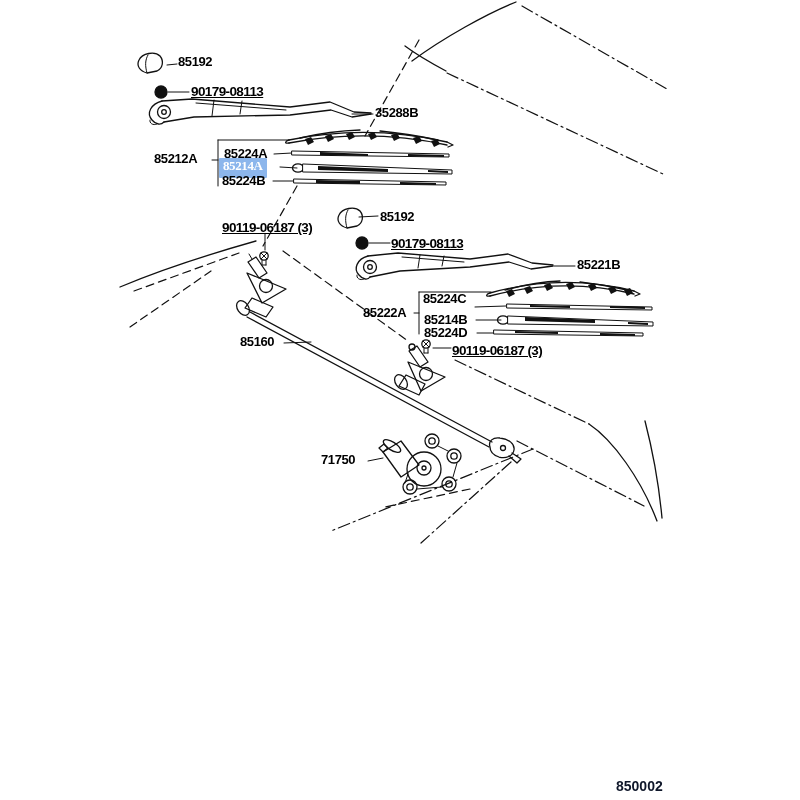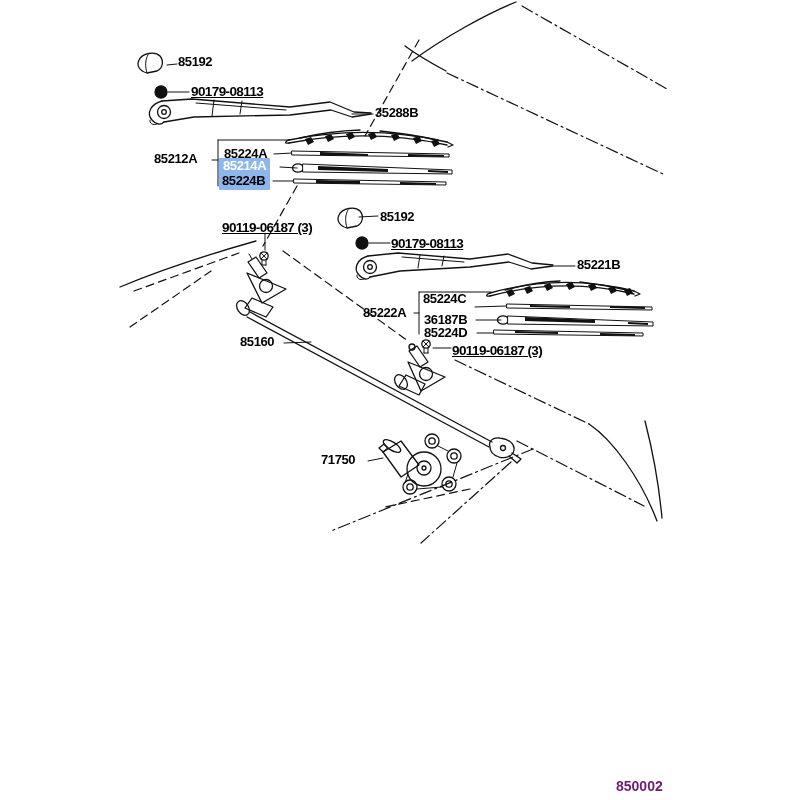--- a/index.html
+++ b/index.html
@@ -9,22 +9,22 @@
   svg path,svg circle,svg ellipse{stroke:#111;fill:none;stroke-width:1.3;
          stroke-linecap:round;stroke-linejoin:round;}
   svg .thin{stroke-width:1;}
   svg .dash{stroke-dasharray:12 4 2 4;stroke-width:1.2;}
   svg .dsh{stroke-dasharray:8 5;stroke-width:1.2;}
   svg .fill{fill:#111;stroke:none;}
   svg .wfill{fill:#fff;stroke:#111;stroke-width:1;}
   .lbl{position:absolute;font-weight:bold;font-size:13px;letter-spacing:-0.4px;
        color:#000;white-space:nowrap;line-height:1.15;}
   .lbl.sm{font-size:13.5px;letter-spacing:-0.6px;text-decoration:underline;}
-  .lbl.hl{padding:1px 4px 16px 4px;border-radius:1px;}
-  .fig{position:absolute;font-weight:bold;font-size:14px;color:#701a75;}
+  .lbl.hl{padding:1px 4px 4px 4px;border-radius:1px;font-family:Liberation Serif, serif;}
+  .fig{position:absolute;font-weight:bold;font-size:14px;color:#0f172a;}
 </style>
 </head>
 <body>
 
 <div class="stage">
 
 <svg width="800" height="800" viewBox="0 0 800 800">
 
   <g>
     <path d="M516,2 C488,13 443,38 412,61"></path>
@@ -229,20 +229,20 @@
   <div class="lbl" style="left:154px;top:152px">85212A</div>
   <div class="lbl" style="left:224px;top:147px">85224A</div>
   <div class="lbl hl" style="left: 219px; top: 158px; background-color: rgb(140, 182, 236); color: rgb(255, 255, 255);">85214A</div>
   <div class="lbl" style="left:222px;top:174px">85224B</div>
   <div class="lbl sm" style="left:222px;top:220px">90119-06187 (3)</div>
   <div class="lbl" style="left:380px;top:210px">85192</div>
   <div class="lbl sm" style="left:391px;top:236px">90179-08113</div>
   <div class="lbl" style="left:577px;top:258px">85221B</div>
   <div class="lbl" style="left:363px;top:306px">85222A</div>
   <div class="lbl" style="left:423px;top:292px">85224C</div>
-  <div class="lbl" style="left:424px;top:313px">36187B</div>
+  <div class="lbl" style="left:424px;top:313px">85214B</div>
   <div class="lbl" style="left:424px;top:326px">85224D</div>
   <div class="lbl sm" style="left:452px;top:343px">90119-06187 (3)</div>
   <div class="lbl" style="left:240px;top:335px">85160</div>
   <div class="lbl" style="left:321px;top:453px">71750</div>
 
   <div class="fig" style="left:616px;top:778px">850002</div>
 </div>
 
 </body></html>

